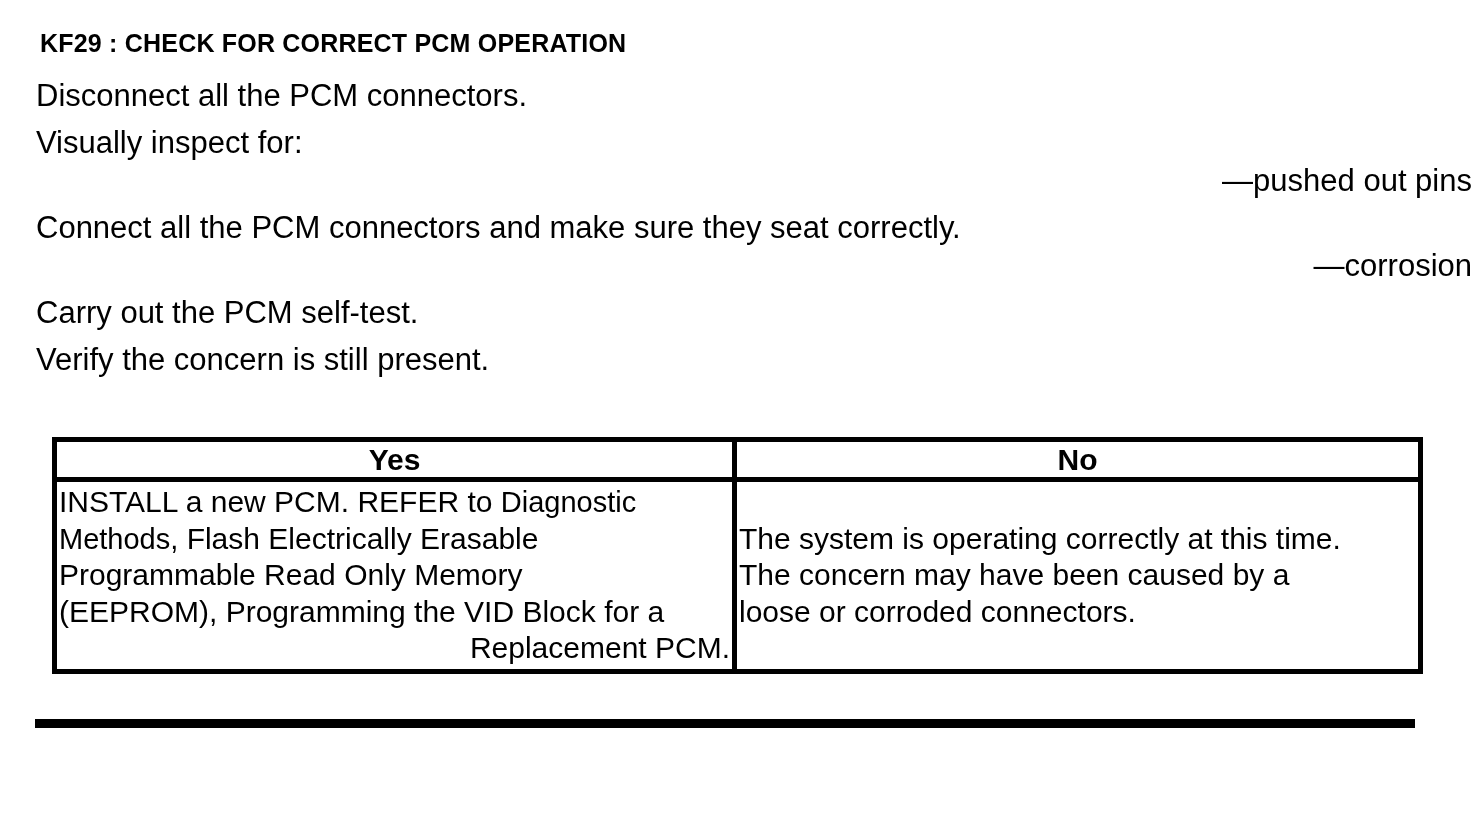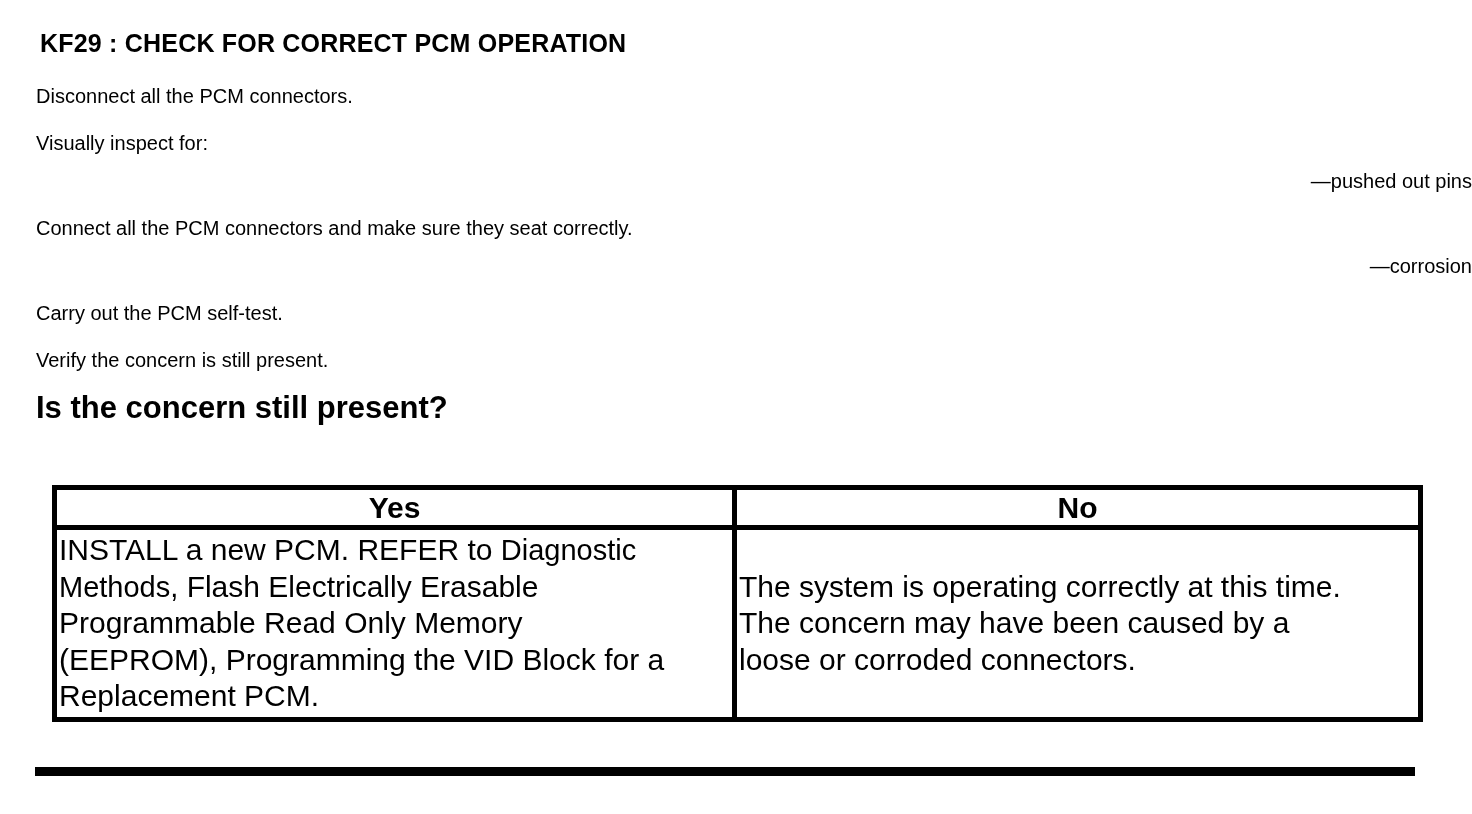--- a/index.html
+++ b/index.html
@@ -19,21 +19,21 @@
   }
   .heading {
     font-size:25px;
     line-height:30px;
     font-weight:bold;
     margin:0 0 20px 4px;
     letter-spacing:0.2px;
   }
   p { margin:0; }
   .step {
-    font-size:20px;
+    font-size:31px;
     line-height:36px;
     margin-top:11px;
   }
   .step.sub {
     margin-top:2px;
     margin-left:27px;
     text-align:right;
   }
   .question {
     font-size:31px;
@@ -61,21 +61,21 @@
     padding:0;
   }
   table.results td {
     font-size:30px;
     line-height:36.5px;
     vertical-align:middle;
     padding:2px 2px;
     height:183px;
   }
   .cline { white-space:pre; }
-  .yes-cell .cline.last { text-align:left; }
+  .yes-cell .cline.last { text-align:right; }
   .ref { font-size:29px; }
   .bottom-rule {
     margin-top:45px;
     margin-left:-1px;
     width:1380px;
     height:9px;
     background:#000000;
   }
 </style>
 </head>
@@ -86,21 +86,20 @@
   <div class="heading">KF29 : CHECK FOR CORRECT PCM OPERATION</div>
 
   <p class="step">Disconnect all the PCM connectors.</p>
   <p class="step">Visually inspect for:</p>
   <p class="step sub">—pushed out pins</p>
   <p class="step">Connect all the PCM connectors and make sure they seat correctly.</p>
   <p class="step sub">—corrosion</p>
   <p class="step">Carry out the PCM self-test.</p>
   <p class="step">Verify the concern is still present.</p>
 
-  <p class="question">Is the concern still present?</p>
 
   <table class="results">
     <colgroup>
       <col style="width:680px">
       <col style="width:686px">
     </colgroup>
     <thead>
       <tr>
         <th>Yes</th>
         <th>No</th>

